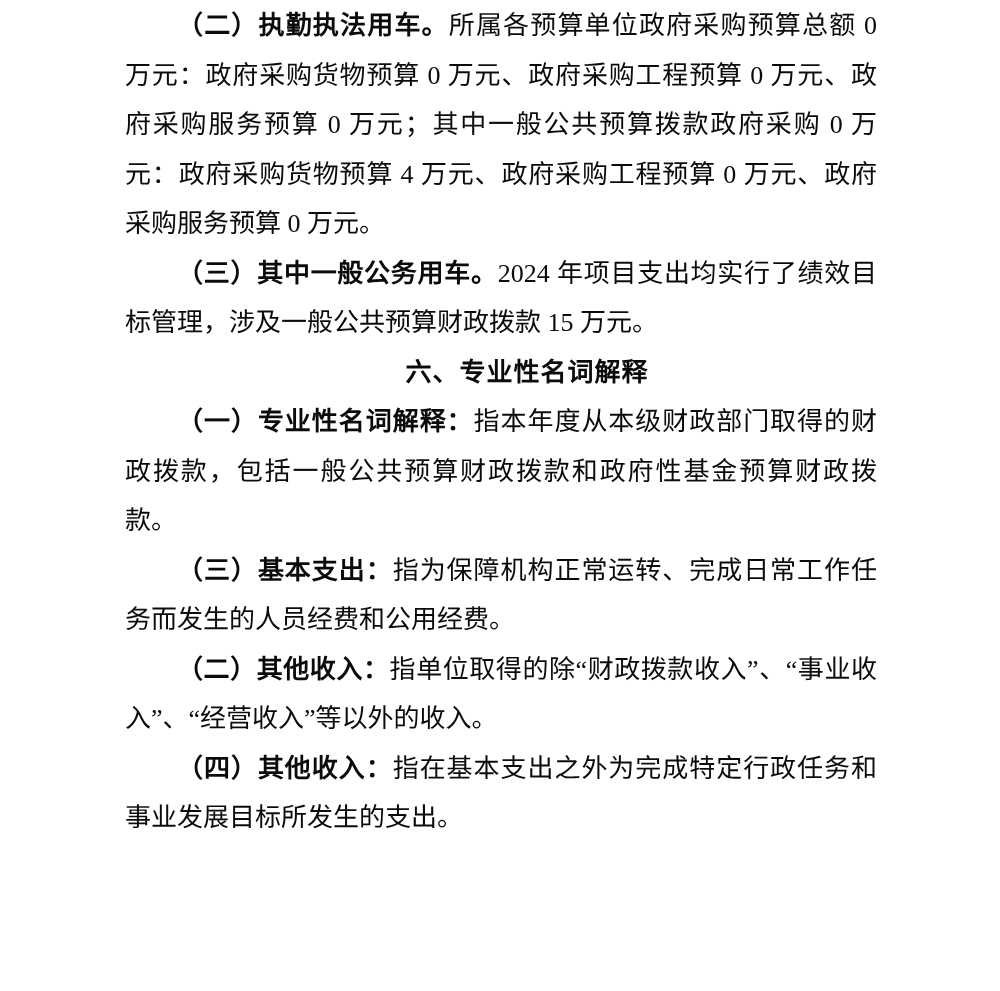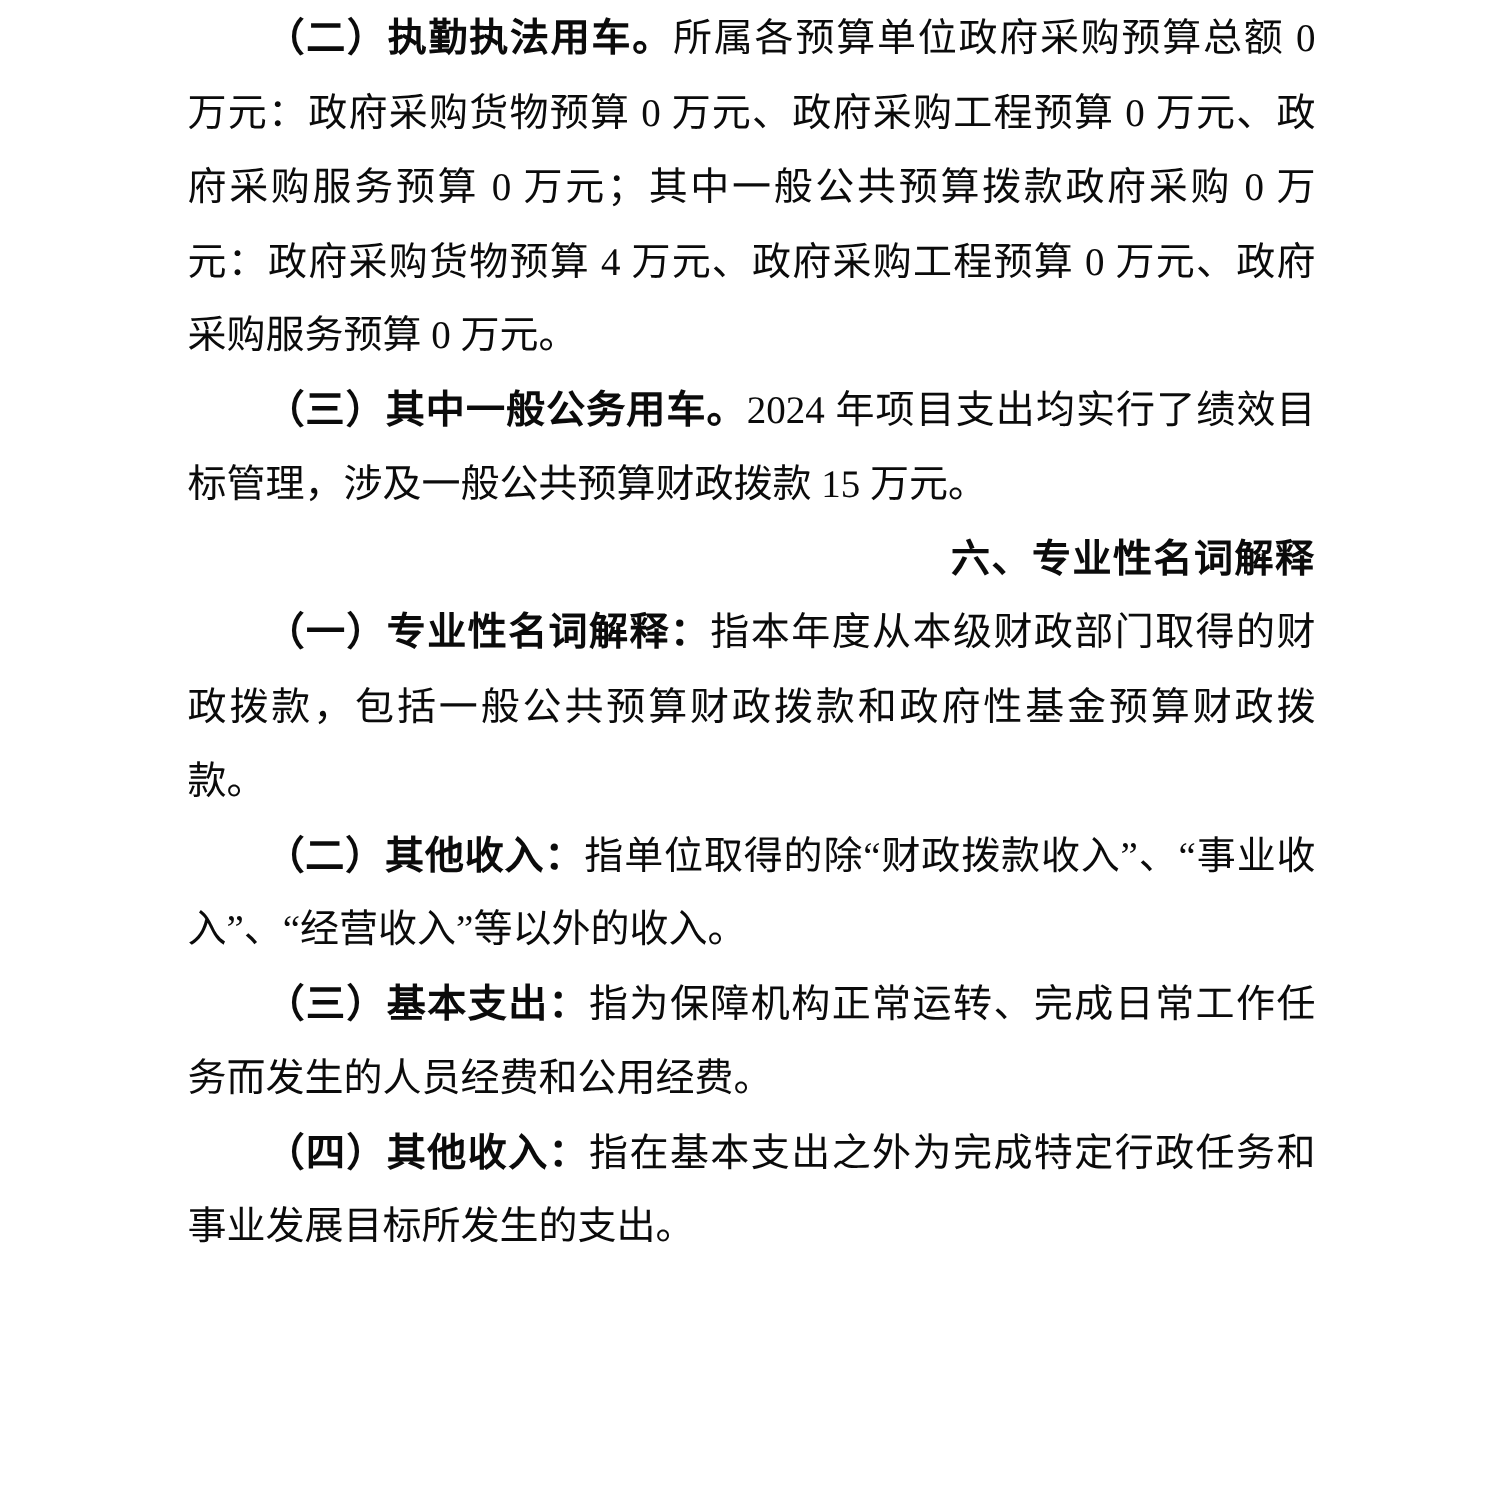--- a/index.html
+++ b/index.html
@@ -28,33 +28,33 @@
     margin: 0;
     padding: 0;
     text-indent: 2em;
   }
   .doc-body p .lead {
     font-weight: bold;
   }
   .doc-body p.heading {
     font-family: "Liberation Sans", sans-serif;
     font-weight: bold;
-    text-align: right;
+    text-align: center;
     letter-spacing: 1px;
   }
   .doc-body p.heading .lead {
     font-weight: bold;
   }
 </style>
 </head>
 <body>
 
 <div class="page">
   <div class="doc-body">
       <p><span class="lead">（二）执勤执法用车。</span><span class="rest">所属各预算单位政府采购预算总额 0 万元：政府采购货物预算 0 万元、政府采购工程预算 0 万元、政府采购服务预算 0 万元；其中一般公共预算拨款政府采购 0 万元：政府采购货物预算 4 万元、政府采购工程预算 0 万元、政府采购服务预算 0 万元。</span></p>
       <p><span class="lead">（三）其中一般公务用车。</span><span class="rest">2024 年项目支出均实行了绩效目标管理，涉及一般公共预算财政拨款 15 万元。</span></p>
       <p class="heading"><span class="lead">六、专业性名词解释</span><span class="rest"></span></p>
       <p><span class="lead">（一）专业性名词解释：</span><span class="rest">指本年度从本级财政部门取得的财政拨款，包括一般公共预算财政拨款和政府性基金预算财政拨款。</span></p>
+      <p><span class="lead">（三）基本支出：</span><span class="rest">指为保障机构正常运转、完成日常工作任务而发生的人员经费和公用经费。</span></p>
       <p><span class="lead">（二）其他收入：</span><span class="rest">指单位取得的除“财政拨款收入”、“事业收入”、“经营收入”等以外的收入。</span></p>
-      <p><span class="lead">（三）基本支出：</span><span class="rest">指为保障机构正常运转、完成日常工作任务而发生的人员经费和公用经费。</span></p>
       <p><span class="lead">（四）其他收入：</span><span class="rest">指在基本支出之外为完成特定行政任务和事业发展目标所发生的支出。</span></p>
     </div>
 </div>
 
 </body></html>

